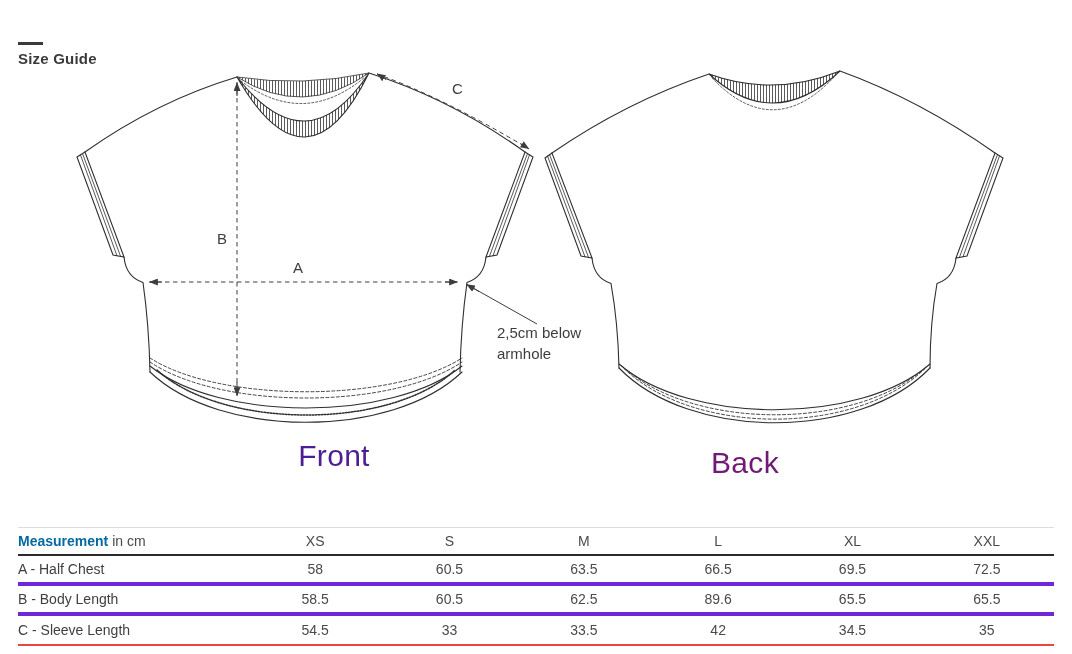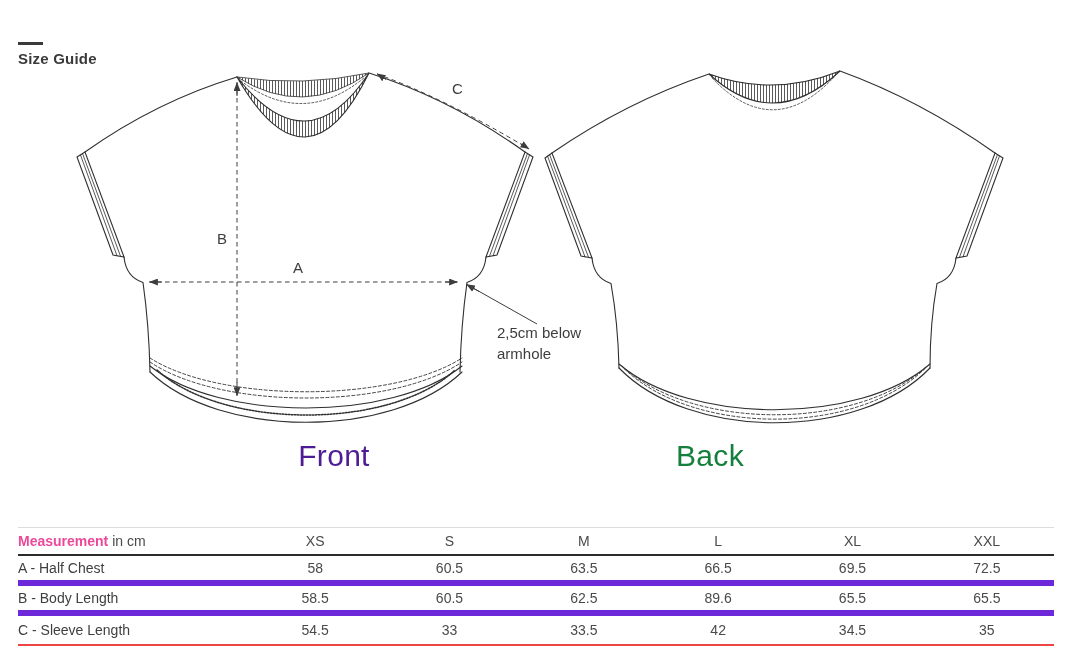--- a/index.html
+++ b/index.html
@@ -34,39 +34,39 @@
   .armhole-note {
     left: 497px; top: 322px; width: 120px;
     font-size: 15px; line-height: 21px; color: #3d3d3d;
     white-space: pre-line;
   }
   .view-label {
     top: 439px; width: 200px; text-align: center;
     font-size: 30px; font-weight: 400; letter-spacing: .3px;
   }
   #front-label { left: 234px; color: #4c1d95; }
-  #back-label  { left: 610px; color: #15803d; }
+  #back-label  { left: 645px; color: #701a75; margin-top: 7px; }
 
   
   .size-table {
     position: absolute; left: 18px; top: 527px; width: 1036px;
     font-size: 14px; color: #454545;
     border-top: 1px solid #dcdcdc;
   }
   .t-row {
     display: grid;
     grid-template-columns: 230px repeat(6, 1fr);
     align-items: center;
   }
   .t-row.head { height: 28px; border-bottom: 2px solid #2b2b2b; }
-  .t-row.body { height: 30px; border-bottom: 6px solid #6d28d9; }
+  .t-row.body { height: 30px; border-bottom: 4px solid #6d28d9; }
   .t-row.body.last { border-bottom: 2px solid #ef4444; }
   .t-cell { text-align: center; color: #4a4a4a; }
   .t-cell.name { text-align: left; color: #3f3f3f; }
-  .t-head-bold { font-weight: bold; color: #ec4899; }
+  .t-head-bold { font-weight: bold; color: #0369a1; }
   .t-head-unit { font-weight: normal; color: #4a4a4a; }
 </style>
 </head>
 <body>
 
 <div class="abs page-title">Size Guide</div>
 <div class="abs title-dash"></div>
 
 <svg id="front-svg" class="shirt-svg" viewBox="0 0 470 372" aria-hidden="true">
   <defs>

